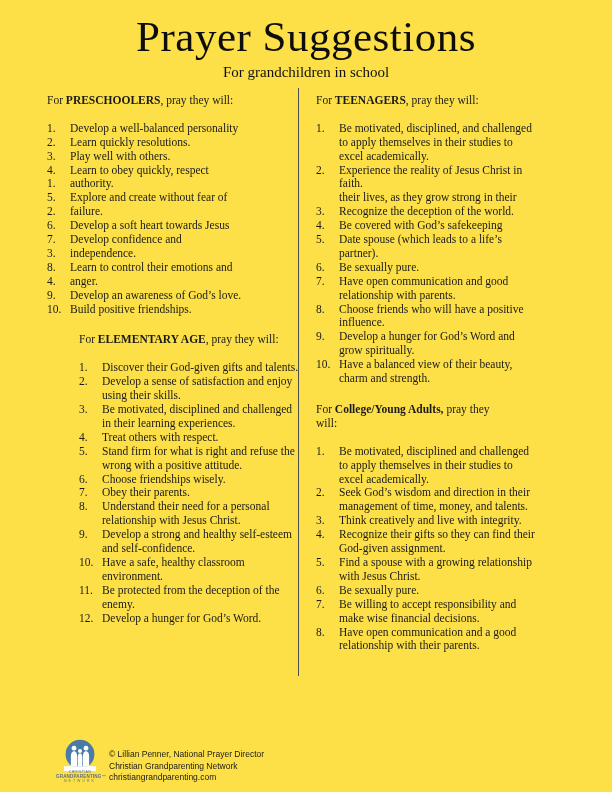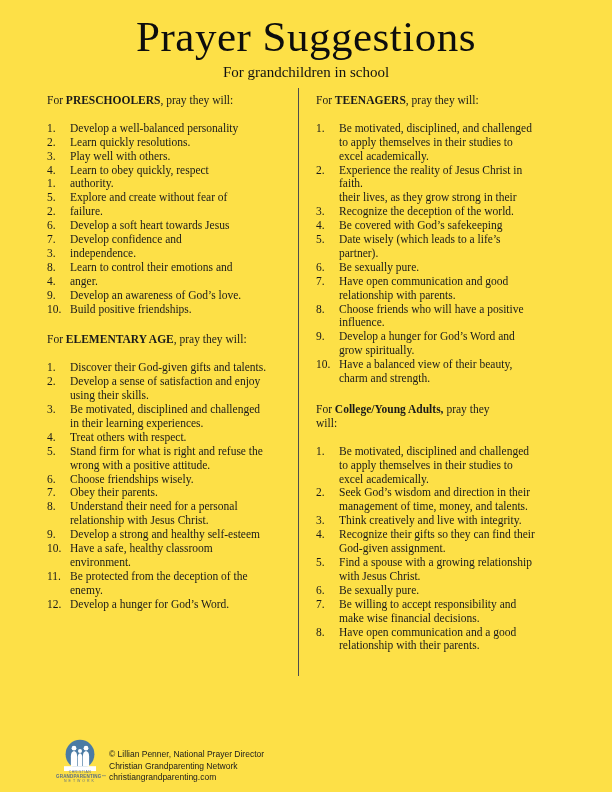--- a/index.html
+++ b/index.html
@@ -28,21 +28,21 @@
     width:1px; height:588px; background:#4d4d4d;
   }
   .col {
     position:absolute; top:94px;
     font-size:11.5px; line-height:13.9px;
   }
   .col-left  { left:47px;  width:252px; }
   .col-right { left:316px; width:276px; }
   .sec-heading { margin-bottom:13.9px; }
   .sec-heading b { font-weight:700; }
-  .col-left  .sec-follow { margin-top:17px; }
+  .col-left  .sec-follow { margin-top:17px;margin-left:32px; }
   .col-right .sec-follow { margin-top:17px; }
   .row { display:flex; }
   .row .num { flex:0 0 23px; width:23px; }
   .row .txt { flex:1; }
   .footer {
     position:absolute; left:56px; top:739px;
     display:flex; align-items:flex-end;
   }
   .logo { width:48px; margin-right:5px; text-align:center; }
   .logo svg { display:block; margin:0 auto; }
@@ -174,20 +174,24 @@
         </div>
         <div class="row">
           <span class="num"></span>
           <span class="txt">relationship with Jesus Christ.</span>
         </div>
         <div class="row">
           <span class="num">9.</span>
           <span class="txt">Develop a strong and healthy self-esteem</span>
         </div>
         <div class="row">
+          <span class="num"></span>
+          <span class="txt">and self-confidence.</span>
+        </div>
+        <div class="row">
           <span class="num">10.</span>
           <span class="txt">Have a safe, healthy classroom</span>
         </div>
         <div class="row">
           <span class="num"></span>
           <span class="txt">environment.</span>
         </div>
         <div class="row">
           <span class="num">11.</span>
           <span class="txt">Be protected from the deception of the</span>
@@ -232,21 +236,21 @@
         <div class="row">
           <span class="num">3.</span>
           <span class="txt">Recognize the deception of the world.</span>
         </div>
         <div class="row">
           <span class="num">4.</span>
           <span class="txt">Be covered with God’s safekeeping</span>
         </div>
         <div class="row">
           <span class="num">5.</span>
-          <span class="txt">Date wisely (which leads to a life’s</span>
+          <span class="txt">Date spouse (which leads to a life’s</span>
         </div>
         <div class="row">
           <span class="num"></span>
           <span class="txt">partner).</span>
         </div>
         <div class="row">
           <span class="num">6.</span>
           <span class="txt">Be sexually pure.</span>
         </div>
         <div class="row">

